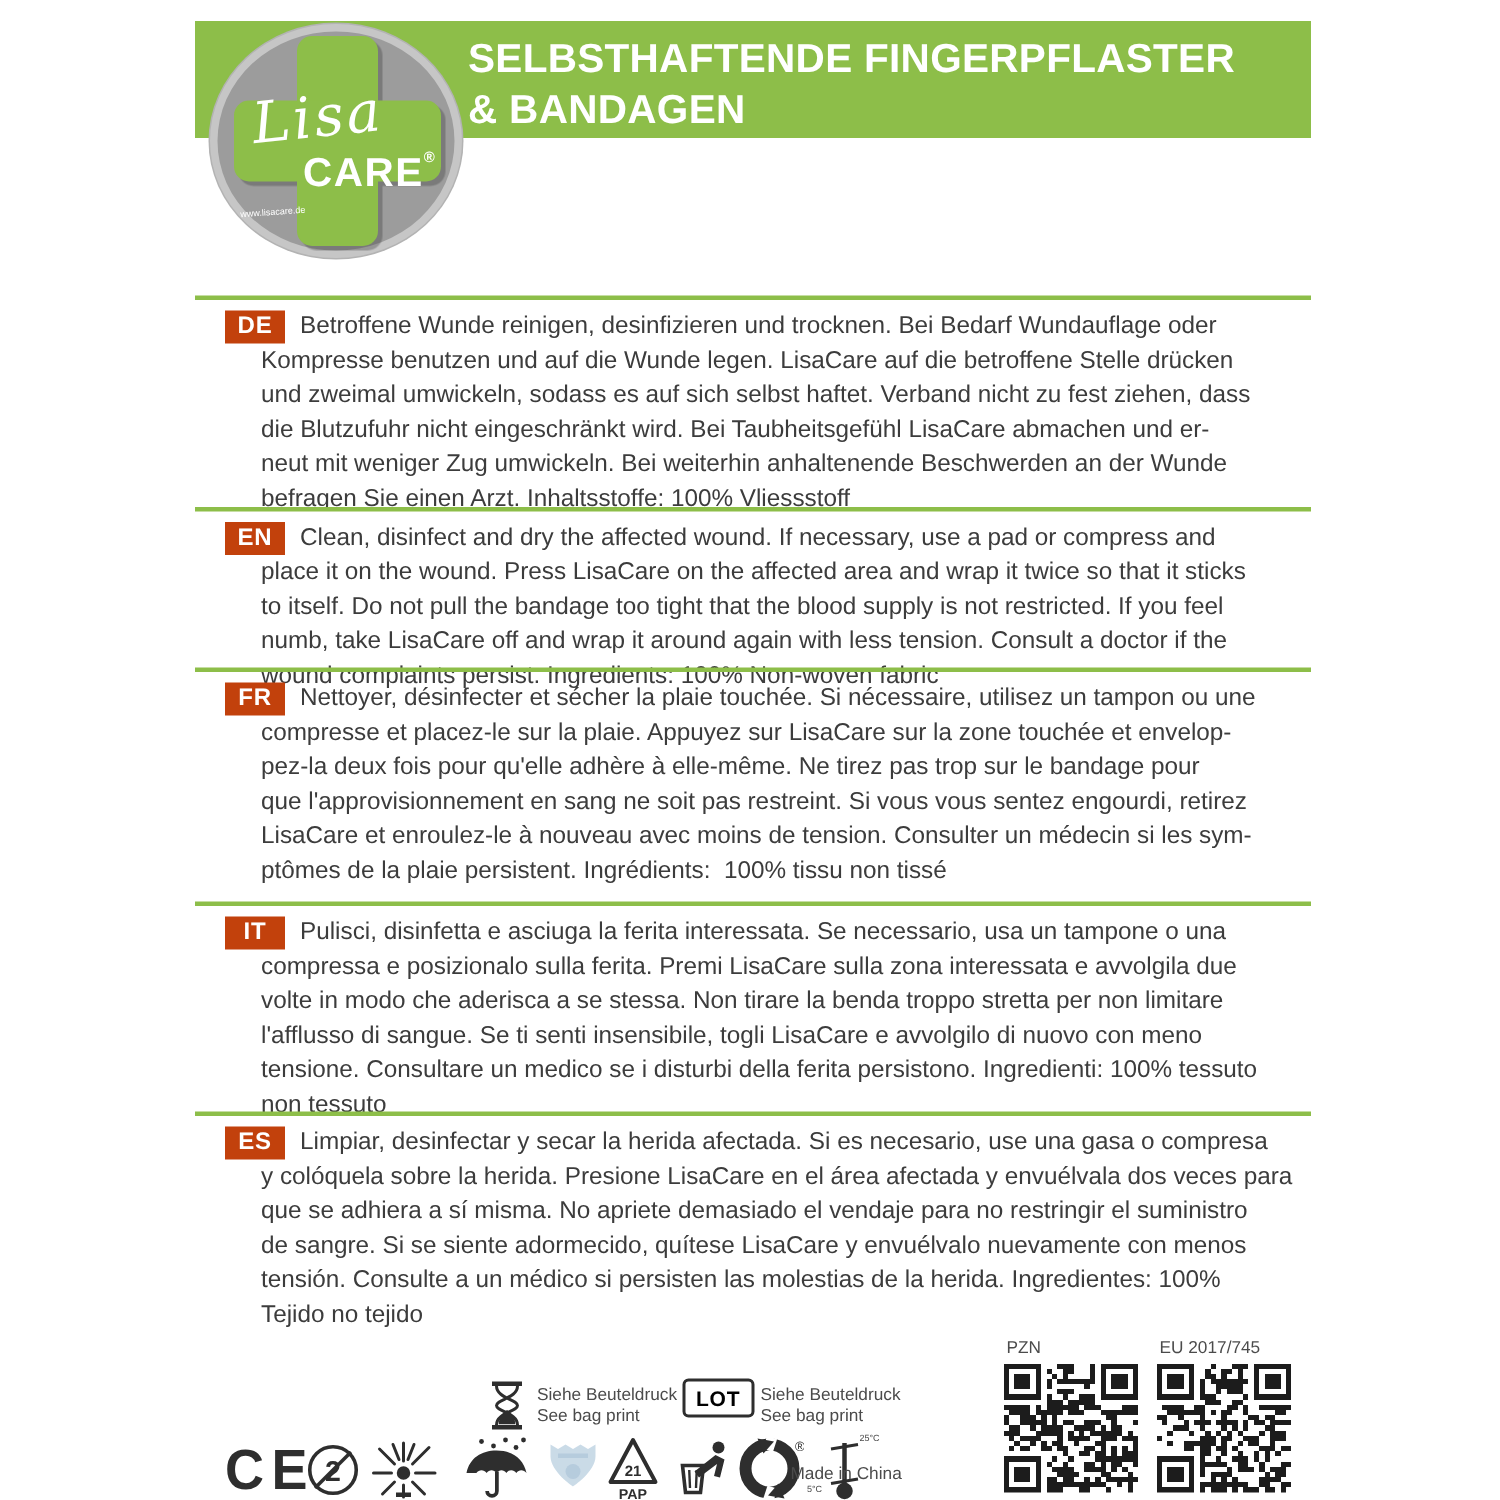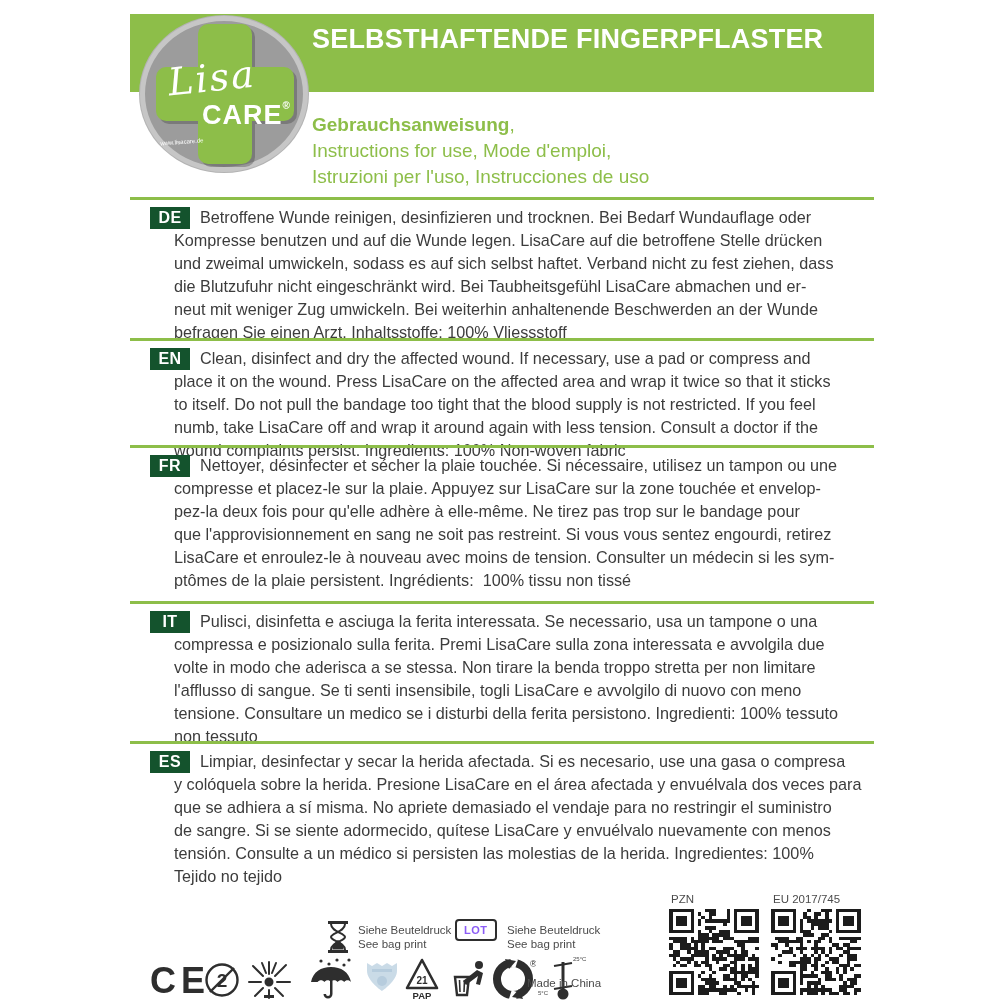--- a/index.html
+++ b/index.html
@@ -21,71 +21,67 @@
   .logo .script{position:absolute;left:28px;top:40px;color:#fff;font-family:"DejaVu Serif",serif;
                 font-style:italic;font-size:38px;transform:rotate(-6deg);letter-spacing:2px;}
   .logo .care{position:absolute;left:62px;top:84px;color:#fff;font-weight:bold;font-size:27px;letter-spacing:1px;}
   .logo .reg{font-size:10px;vertical-align:top;}
   .logo .url{position:absolute;left:20px;top:124px;color:#fff;font-size:10px;transform:scale(.6) rotate(-4deg);transform-origin:left top;white-space:nowrap;}
   
   .sections{position:absolute;left:130px;top:197px;width:744px;}
   .section{position:absolute;left:0;width:100%;}
   .rule{height:3px;background:#8dbe49;}
   .para{margin-top:6px;font-size:16.2px;line-height:23px;}
-  .badge{float:left;width:40px;height:22px;margin:1px 10px 0 20px;background:#14532d;color:#fff;
+  .badge{float:left;width:40px;height:22px;margin:1px 10px 0 20px;background:#c2410c;color:#fff;
          font-weight:bold;font-size:16px;text-align:center;line-height:22px;letter-spacing:.5px;}
   .ptext{white-space:pre;margin-left:44px;}
   
   .footer-item{position:absolute;font-size:11.5px;color:#4b4b4b;}
   .mfg{left:152px;top:904px;width:170px;line-height:13.5px;}
   .mfg svg{float:left;margin:3px 5px 0 0;}
   .mfg .ptext{white-space:pre-line;}
   .bagnote{white-space:pre-line;line-height:14px;}
   .hourglass-group{left:325px;top:919px;}
   .hourglass-group .bagnote{position:absolute;left:33px;top:4px;width:130px;}
   .lot-group{left:455px;top:919px;}
-  .lot-box{display:inline-block;border:2.5px solid #2e2e2e;border-radius:4px;color:#8b5cf6;
-           font-weight:bold;font-size:11px;padding:3px 7px;letter-spacing:.5px;}
+  .lot-box{display:inline-block;border:2.5px solid #2e2e2e;border-radius:4px;color:#000000;
+           font-weight:bold;font-size:14px;padding:3px 7px;letter-spacing:.5px;}
   .lot-group .bagnote{position:absolute;left:52px;top:4px;width:130px;}
   .qr-label{position:absolute;font-size:11.5px;color:#4b4b4b;}
   .qr{position:absolute;width:90px;height:86px;}
   .made-in{left:527px;top:977px;text-align:center;}
   
   .sym{position:absolute;color:#2e2e2e;}
   .ce{left:150px;top:959px;font-weight:bold;font-size:36px;letter-spacing:5px;color:#2e2e2e;
       font-family:"Liberation Sans",sans-serif;transform:scaleY(1.05);}
   .temp-label{position:absolute;font-size:10px;color:#4b4b4b;transform:scale(.6);transform-origin:left top;white-space:nowrap;}
   .seal{opacity:.75;}
 </style>
 </head>
 <body>
 
 <div class="page">
 
   <div class="band"></div>
   <div class="title">
     <div>SELBSTHAFTENDE FINGERPFLASTER</div>
+    <div>&amp; BANDAGEN</div>
   </div>
 
   <div class="logo">
     <div class="disc"></div>
     <div class="cross">
       <div class="v"></div>
         <div class="h"></div>
     </div>
     <div class="script">Lisa</div>
     <div class="care"><span>CARE</span><span class="reg">®</span></div>
     <div class="url">www.lisacare.de</div>
   </div>
 
-  <div class="subtitle">
-    <div><span class="b">Gebrauchsanweisung</span><span>,</span></div>
-    <div>Instructions for use, Mode d'emploi,</div>
-    <div>Istruzioni per l'uso, Instrucciones de uso</div>
-  </div>
 
   <div class="sections">
 
     <div class="section" style="top:0">
       <div class="rule"></div>
       <div class="para">
         <span class="badge">DE</span>
         <div class="ptext">Betroffene Wunde reinigen, desinfizieren und trocknen. Bei Bedarf Wundauflage oder
 Kompresse benutzen und auf die Wunde legen. LisaCare auf die betroffene Stelle drücken
 und zweimal umwickeln, sodass es auf sich selbst haftet. Verband nicht zu fest ziehen, dass

